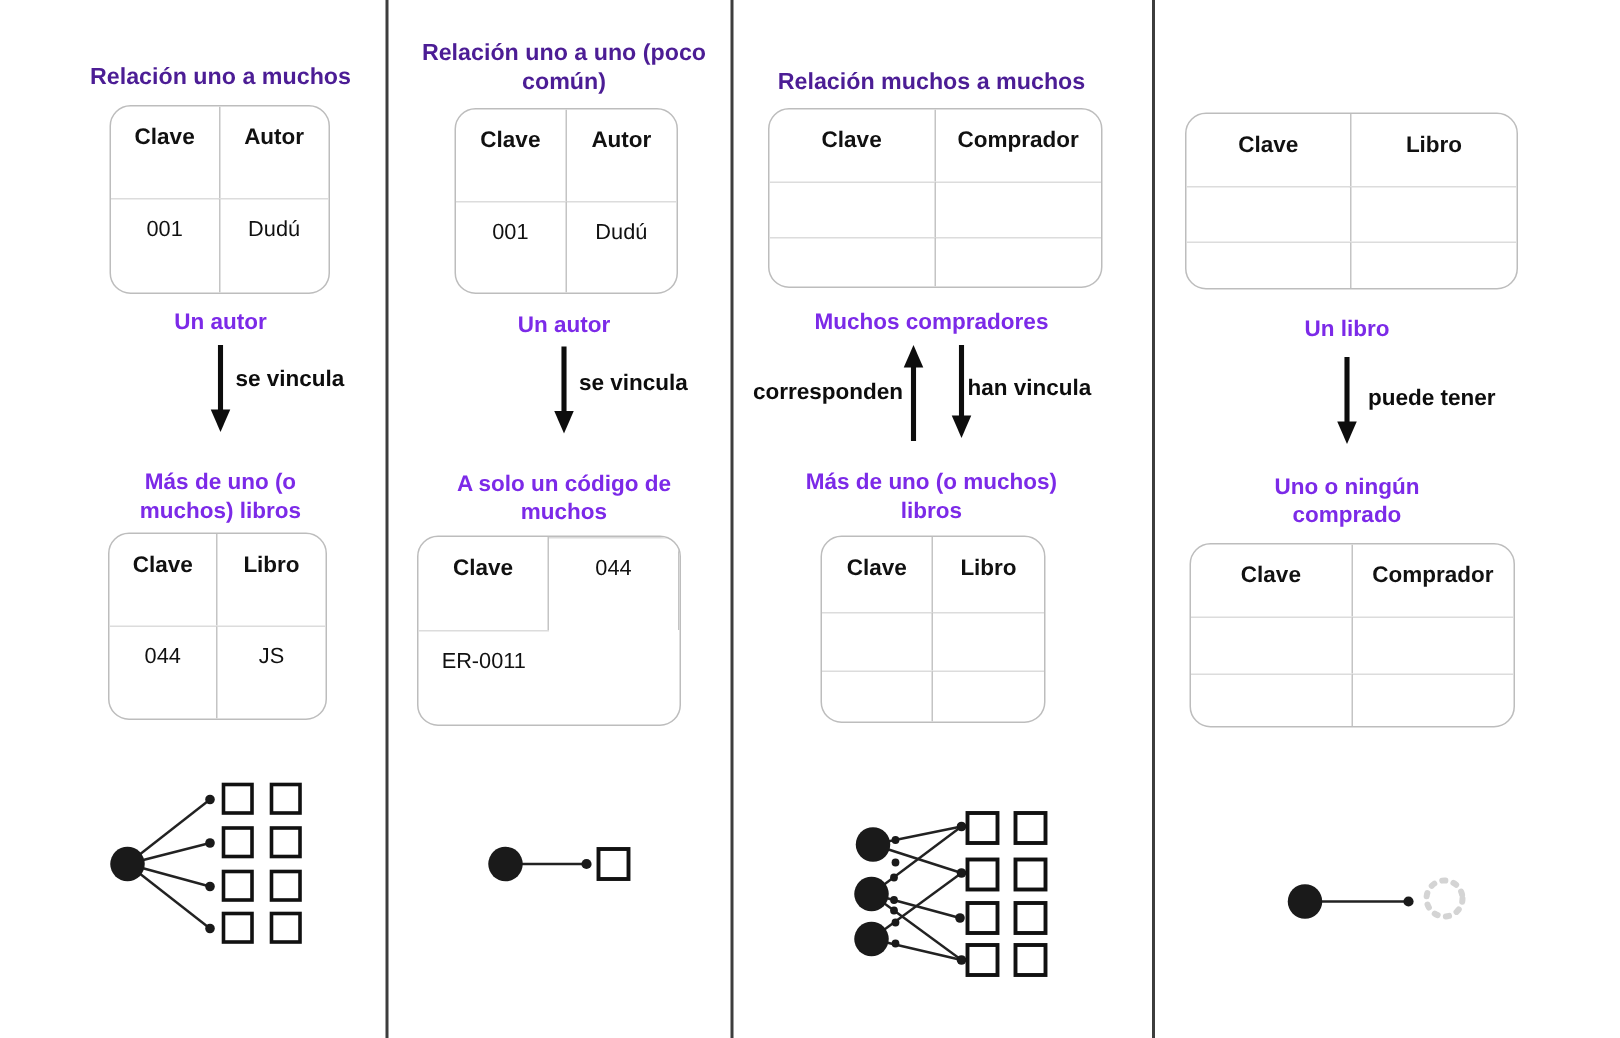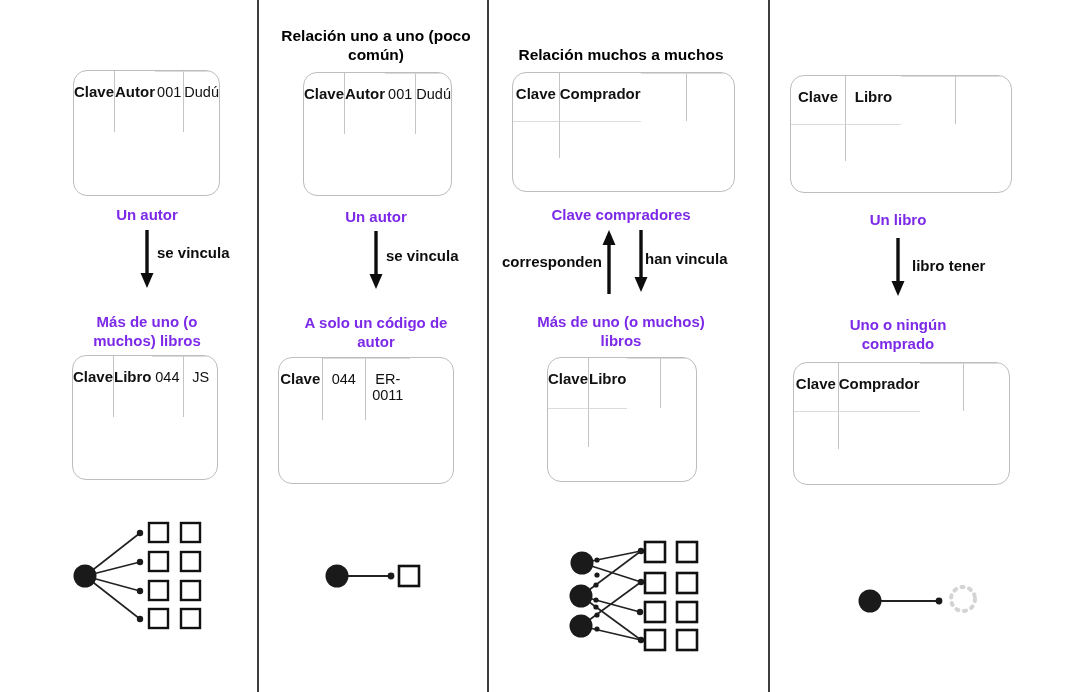--- a/index.html
+++ b/index.html
@@ -1,39 +1,40 @@
 <!DOCTYPE html>
 <html><head>
 <meta charset="utf-8">
 <style>
   html,body{margin:0;padding:0;background:#fff;}
   .stage{position:relative;width:1080px;height:692px;background:#ffffff;overflow:hidden;
          font-family:"Liberation Sans",sans-serif;color:#111;}
   .vdiv{position:absolute;top:0;bottom:0;width:2px;background:#3d3d3d;}
-  .title{position:absolute;text-align:center;font-weight:bold;font-size:15.5px;line-height:19px;color:#000000;}
+  .title{position:absolute;text-align:center;font-weight:bold;font-size:15.5px;line-height:19px;color:#4c1d95;}
   .plabel{position:absolute;text-align:center;font-weight:bold;font-size:15px;line-height:19px;color:#7c2ae8;}
   .blabel{position:absolute;font-weight:bold;font-size:15px;line-height:18px;color:#0d0d0d;white-space:nowrap;}
-  .tbl{position:absolute;display:grid;grid-template-columns:1fr 1fr 1fr 1fr;border:1.4px solid #bdbdbd;
+  .tbl{position:absolute;display:grid;grid-template-columns:1fr 1fr;border:1.4px solid #bdbdbd;
        border-radius:14px;background:#fff;overflow:hidden;}
   .cell{display:flex;justify-content:center;align-items:flex-start;padding-top:12px;}
   .cell.bl{border-right:1.2px solid #c4c4c4;}
   .cell.bt{border-top:1.2px solid #dcdcdc;}
   .hd{font-weight:bold;font-size:15px;line-height:18px;text-align:center;}
   .vl{font-size:14.5px;text-align:center;}
   svg{position:absolute;overflow:visible;}
 </style>
 </head>
 <body>
 
 <div class="stage">
 
   <div class="vdiv" style="left:257px"></div>
   <div class="vdiv" style="left:487px"></div>
   <div class="vdiv" style="left:768px"></div>
 
+  <div class="title" style="left:38px;top:42px;width:218px">Relación uno a muchos</div>
 
   <div class="tbl" style="left:73px;top:70px;width:145px;grid-template-rows:61px 63px">
     <div class="cell hd bl">Clave</div>
     <div class="cell hd">Autor</div>
     <div class="cell vl bl bt">001</div>
     <div class="cell vl bt">Dudú</div>
   </div>
 
   <div class="plabel" style="left:72px;top:205px;width:150px">Un autor</div>
 
@@ -82,21 +83,21 @@
   </div>
 
   <div class="plabel" style="left:301px;top:207px;width:150px">Un autor</div>
 
   <svg style="left:368px;top:231px" width="18" height="60">
     <line x1="8" y1="0" x2="8" y2="45" stroke="#0d0d0d" stroke-width="3.4"></line>
     <polygon points="1.5,43 14.5,43 8,58" fill="#0d0d0d"></polygon>
   </svg>
   <div class="blabel" style="left:386px;top:247px">se vincula</div>
 
-  <div class="plabel" style="left:296px;top:313px;width:160px">A solo un código de autor</div>
+  <div class="plabel" style="left:296px;top:313px;width:160px">A solo un código de muchos</div>
 
   <div class="tbl" style="left:278px;top:357px;width:174px;grid-template-rows:62px 63px">
     <div class="cell hd bl">Clave</div>
     <div class="cell vl bl bt">044</div>
     <div class="cell vl bt">ER-0011</div>
   </div>
 
   <svg style="left:320px;top:552px" width="120" height="50">
     <line x1="28" y1="24" x2="71" y2="24" stroke="#222" stroke-width="1.8"></line>
     <circle cx="17" cy="24" r="11.5" fill="#1a1a1a"></circle>
@@ -108,21 +109,21 @@
 
   <div class="tbl" style="left:512px;top:72px;width:221px;grid-template-rows:48px 37px 33px">
     <div class="cell hd bl">Clave</div>
     <div class="cell hd">Comprador</div>
     <div class="cell bl bt"></div>
     <div class="cell bt"></div>
     <div class="cell bl bt"></div>
     <div class="cell bt"></div>
   </div>
 
-  <div class="plabel" style="left:535px;top:205px;width:172px">Clave compradores</div>
+  <div class="plabel" style="left:535px;top:205px;width:172px">Muchos compradores</div>
 
   <svg style="left:597px;top:228px" width="60" height="68">
     <line x1="12" y1="66" x2="12" y2="15" stroke="#0d0d0d" stroke-width="3.4"></line>
     <polygon points="5.5,17 18.5,17 12,2" fill="#0d0d0d"></polygon>
     <line x1="44" y1="2" x2="44" y2="51" stroke="#0d0d0d" stroke-width="3.4"></line>
     <polygon points="37.5,49 50.5,49 44,64" fill="#0d0d0d"></polygon>
   </svg>
   <div class="blabel" style="left:480px;top:253px;width:122px;text-align:right">corresponden</div>
   <div class="blabel" style="left:645px;top:250px">han vincula</div>
 
@@ -178,21 +179,21 @@
     <div class="cell bl bt"></div>
     <div class="cell bt"></div>
   </div>
 
   <div class="plabel" style="left:823px;top:210px;width:150px">Un libro</div>
 
   <svg style="left:890px;top:238px" width="18" height="60">
     <line x1="8" y1="0" x2="8" y2="45" stroke="#0d0d0d" stroke-width="3.4"></line>
     <polygon points="1.5,43 14.5,43 8,58" fill="#0d0d0d"></polygon>
   </svg>
-  <div class="blabel" style="left:912px;top:257px">libro tener</div>
+  <div class="blabel" style="left:912px;top:257px">puede tener</div>
 
   <div class="plabel" style="left:833px;top:315px;width:130px">Uno o ningún comprado</div>
 
   <div class="tbl" style="left:793px;top:362px;width:215px;grid-template-rows:48px 38px 35px">
     <div class="cell hd bl">Clave</div>
     <div class="cell hd">Comprador</div>
     <div class="cell bl bt"></div>
     <div class="cell bt"></div>
     <div class="cell bl bt"></div>
     <div class="cell bt"></div>

